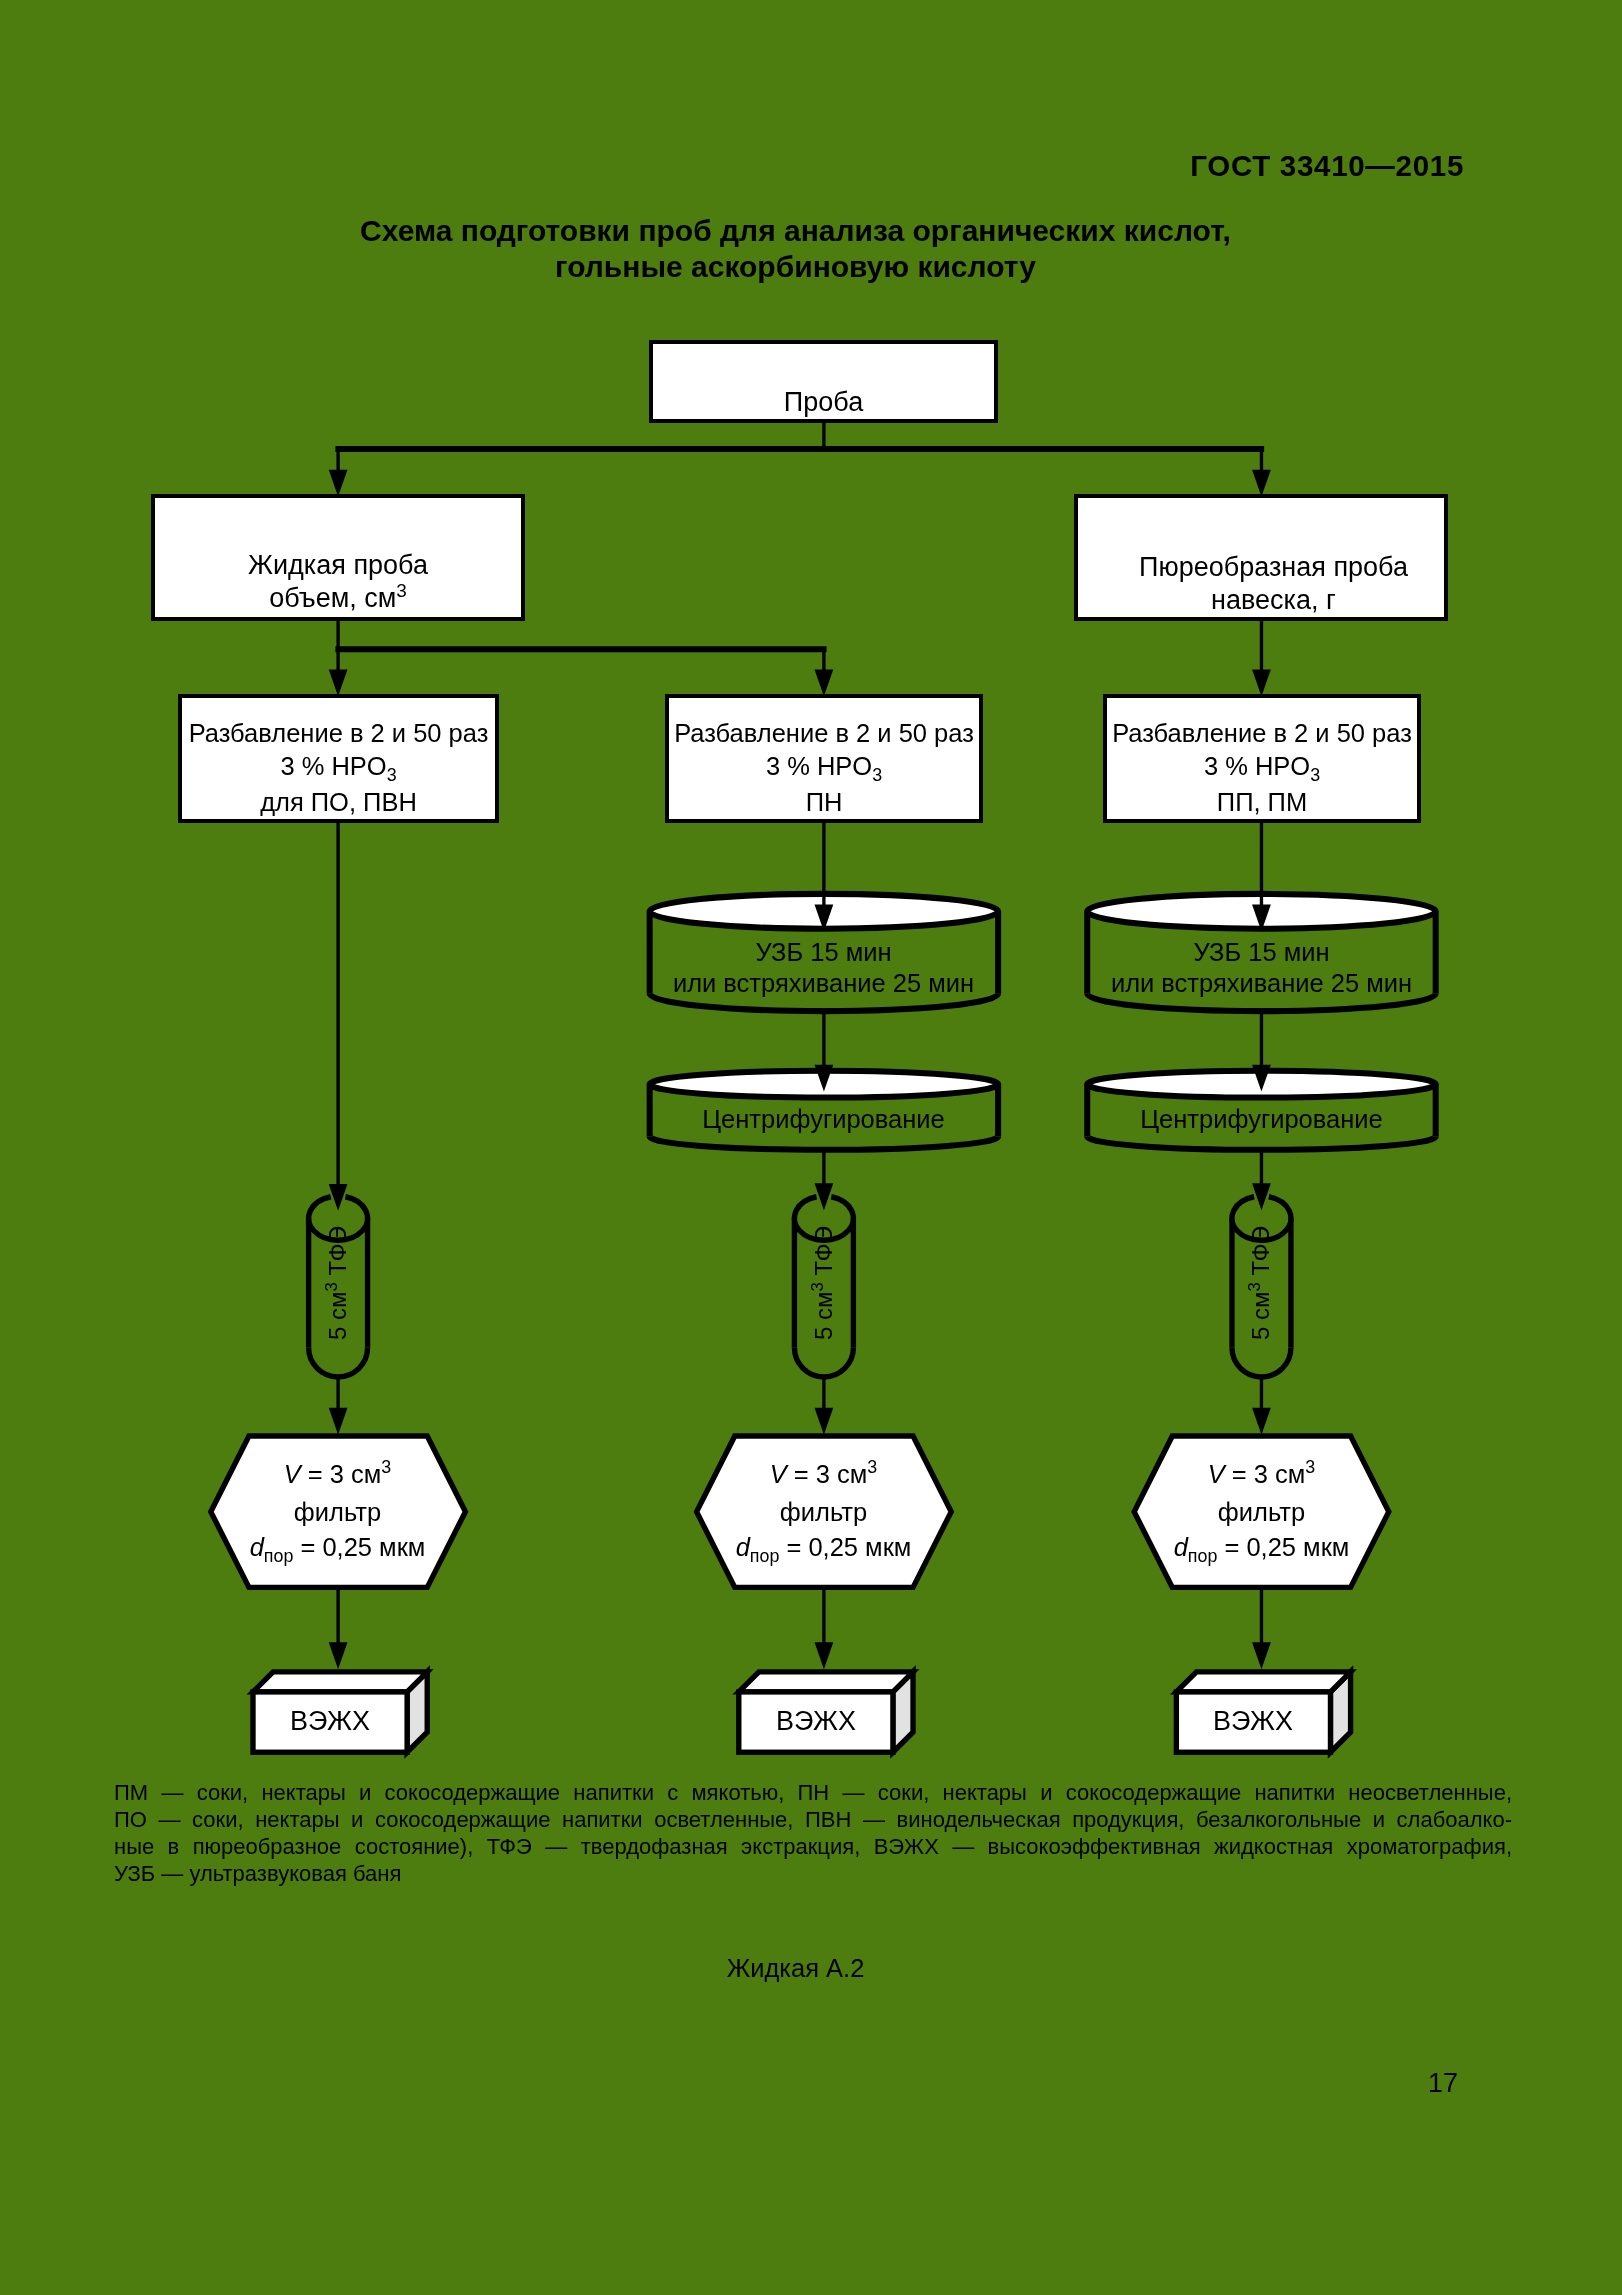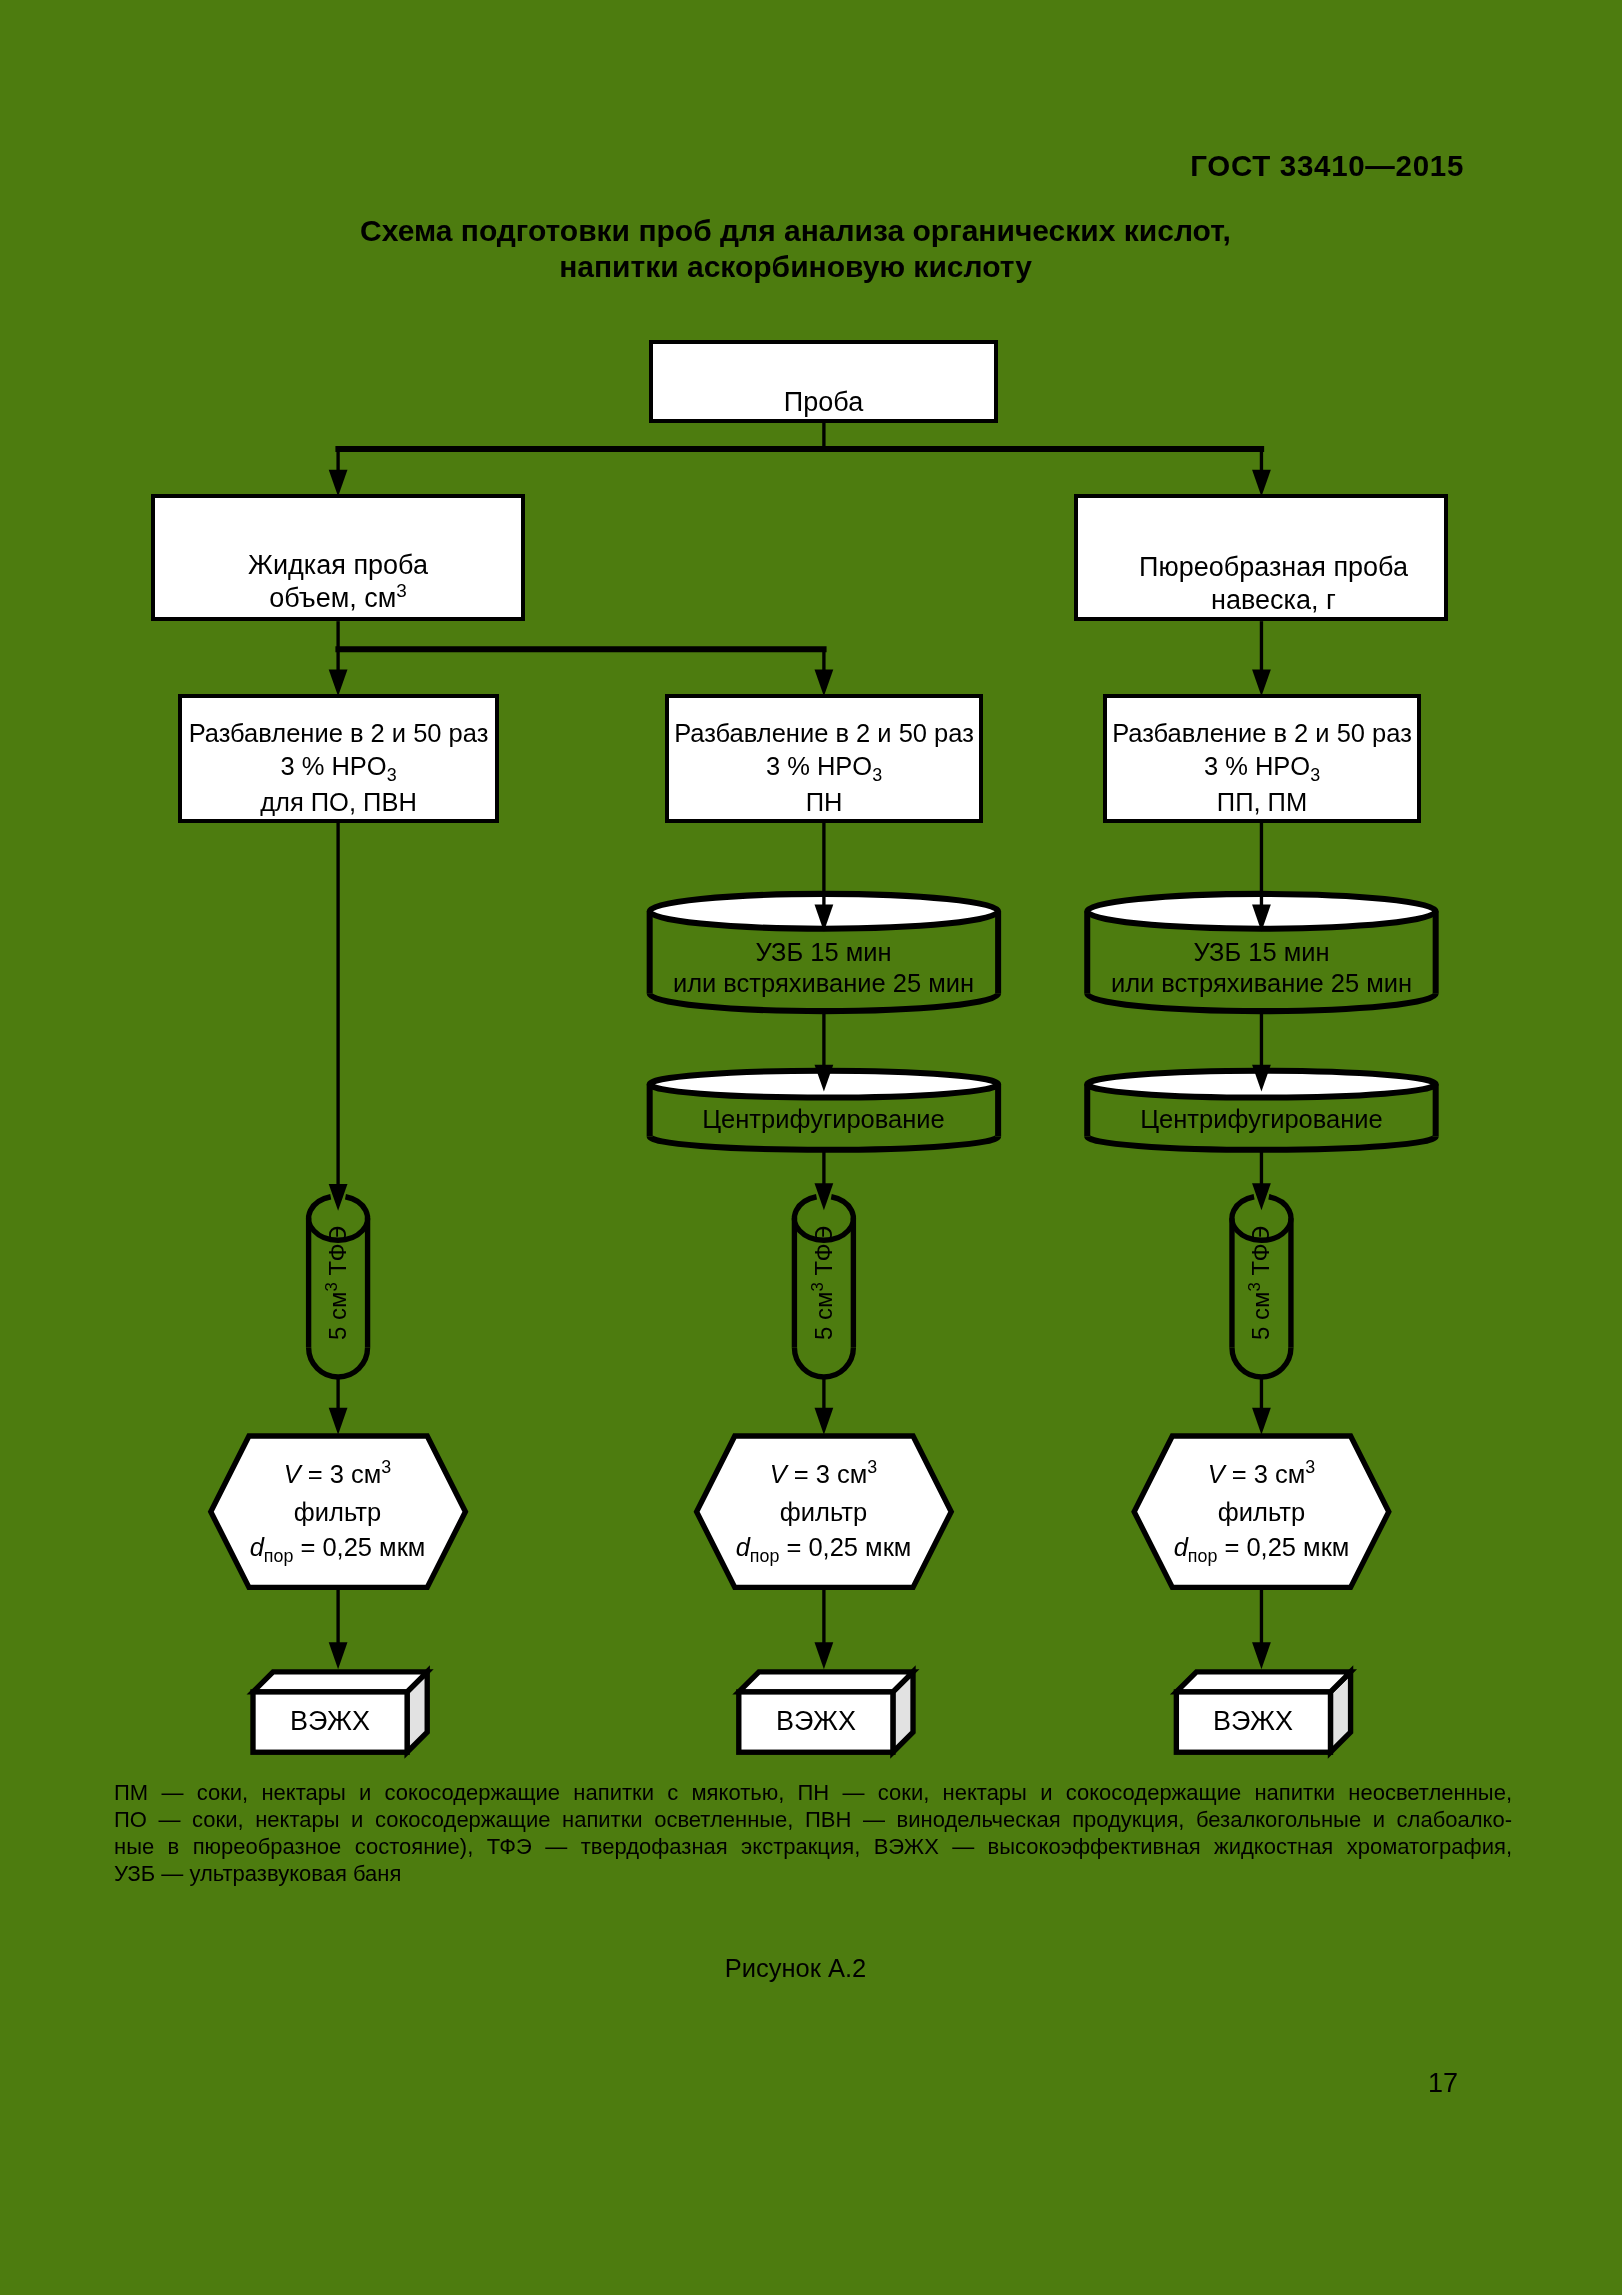--- a/index.html
+++ b/index.html
@@ -143,21 +143,21 @@
       <polygon points="1868,2101 1896,2101 1882,2141"></polygon>
       <polygon points="490,2451 518,2451 504,2491"></polygon>
       <polygon points="1215,2451 1243,2451 1229,2491"></polygon>
       <polygon points="1868,2451 1896,2451 1882,2491"></polygon>
     </g>
   </svg>
 
   <div class="hdr">ГОСТ 33410—2015</div>
   <div class="title">
     <div>Схема подготовки проб для анализа органических кислот,</div>
-    <div>напитки аскорбиновую кислоту</div>
+    <div>гольные аскорбиновую кислоту</div>
   </div>
 
   <div class="box" style="left:649px;top:340px;width:349px;height:83px;font-size:27px;">
     <div>Проба</div>
   </div>
 
   <div class="box" style="left:151px;top:494px;width:374px;height:127px;font-size:27px;">
     <div>Жидкая проба</div>
     <div><span>объем, см</span><sup class="s">3</sup></div>
   </div>
@@ -230,17 +230,17 @@
     <div>ВЭЖХ</div>
   </div>
 
   <div class="fn-block">
     <div class="fn">ПМ — соки, нектары и сокосодержащие напитки с мякотью, ПН — соки, нектары и сокосодержащие напитки неосветленные,</div>
     <div class="fn">ПО — соки, нектары и сокосодержащие напитки осветленные, ПВН — винодельческая продукция, безалкогольные и слабоалко-</div>
     <div class="fn">ные в пюреобразное состояние), ТФЭ — твердофазная экстракция, ВЭЖХ — высокоэффективная жидкостная хроматография,</div>
     <div class="fn last">УЗБ — ультразвуковая баня</div>
   </div>
 
-  <div class="caption">Рисунок А.2</div>
+  <div class="caption">Жидкая А.2</div>
   <div class="pagenum">17</div>
 
 </div>
 
 
 </body></html>

